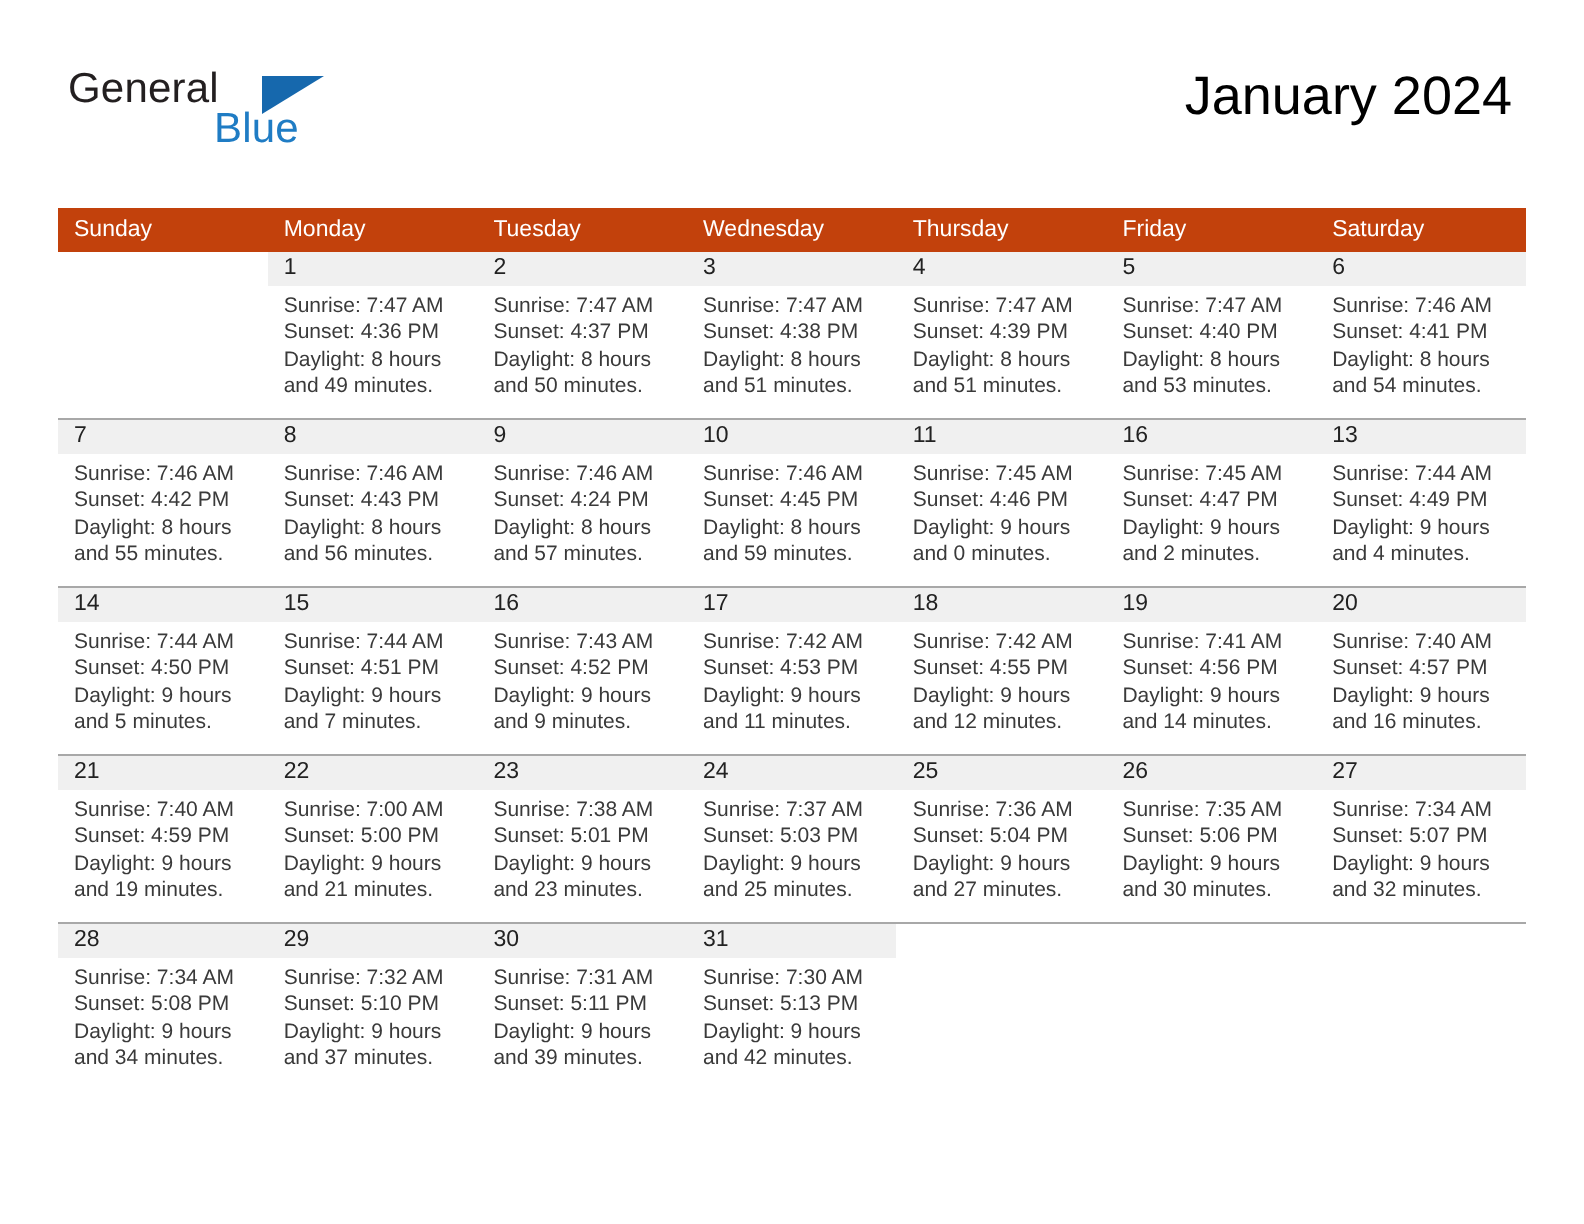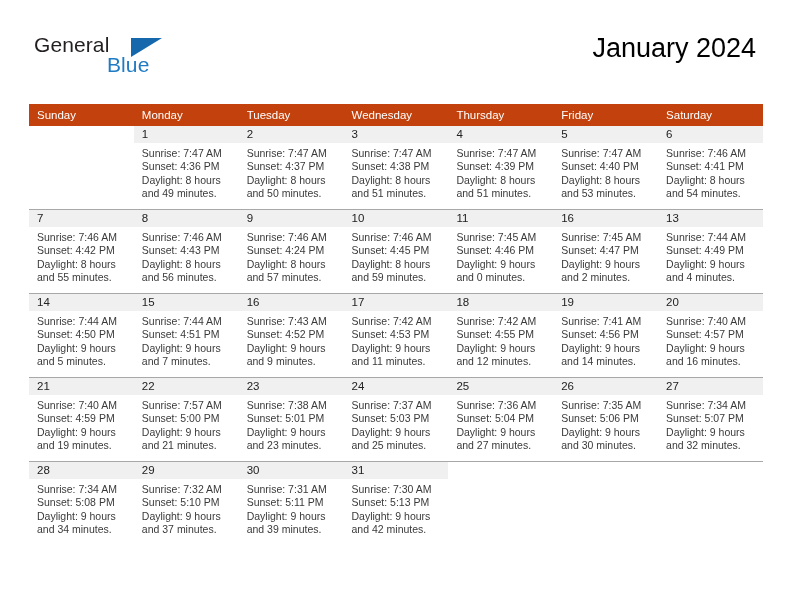--- a/index.html
+++ b/index.html
@@ -417,21 +417,21 @@
               <div>Sunset: 4:59 PM</div>
               <div>Daylight: 9 hours</div>
               <div>and 19 minutes.</div>
             </div>
           </div>
         </td>
         <td>
           <div class="cell-inner">
             <div class="daynum-band">22</div>
             <div class="info">
-              <div>Sunrise: 7:57 AM</div>
+              <div>Sunrise: 7:00 AM</div>
               <div>Sunset: 5:00 PM</div>
               <div>Daylight: 9 hours</div>
               <div>and 21 minutes.</div>
             </div>
           </div>
         </td>
         <td>
           <div class="cell-inner">
             <div class="daynum-band">23</div>
             <div class="info">

